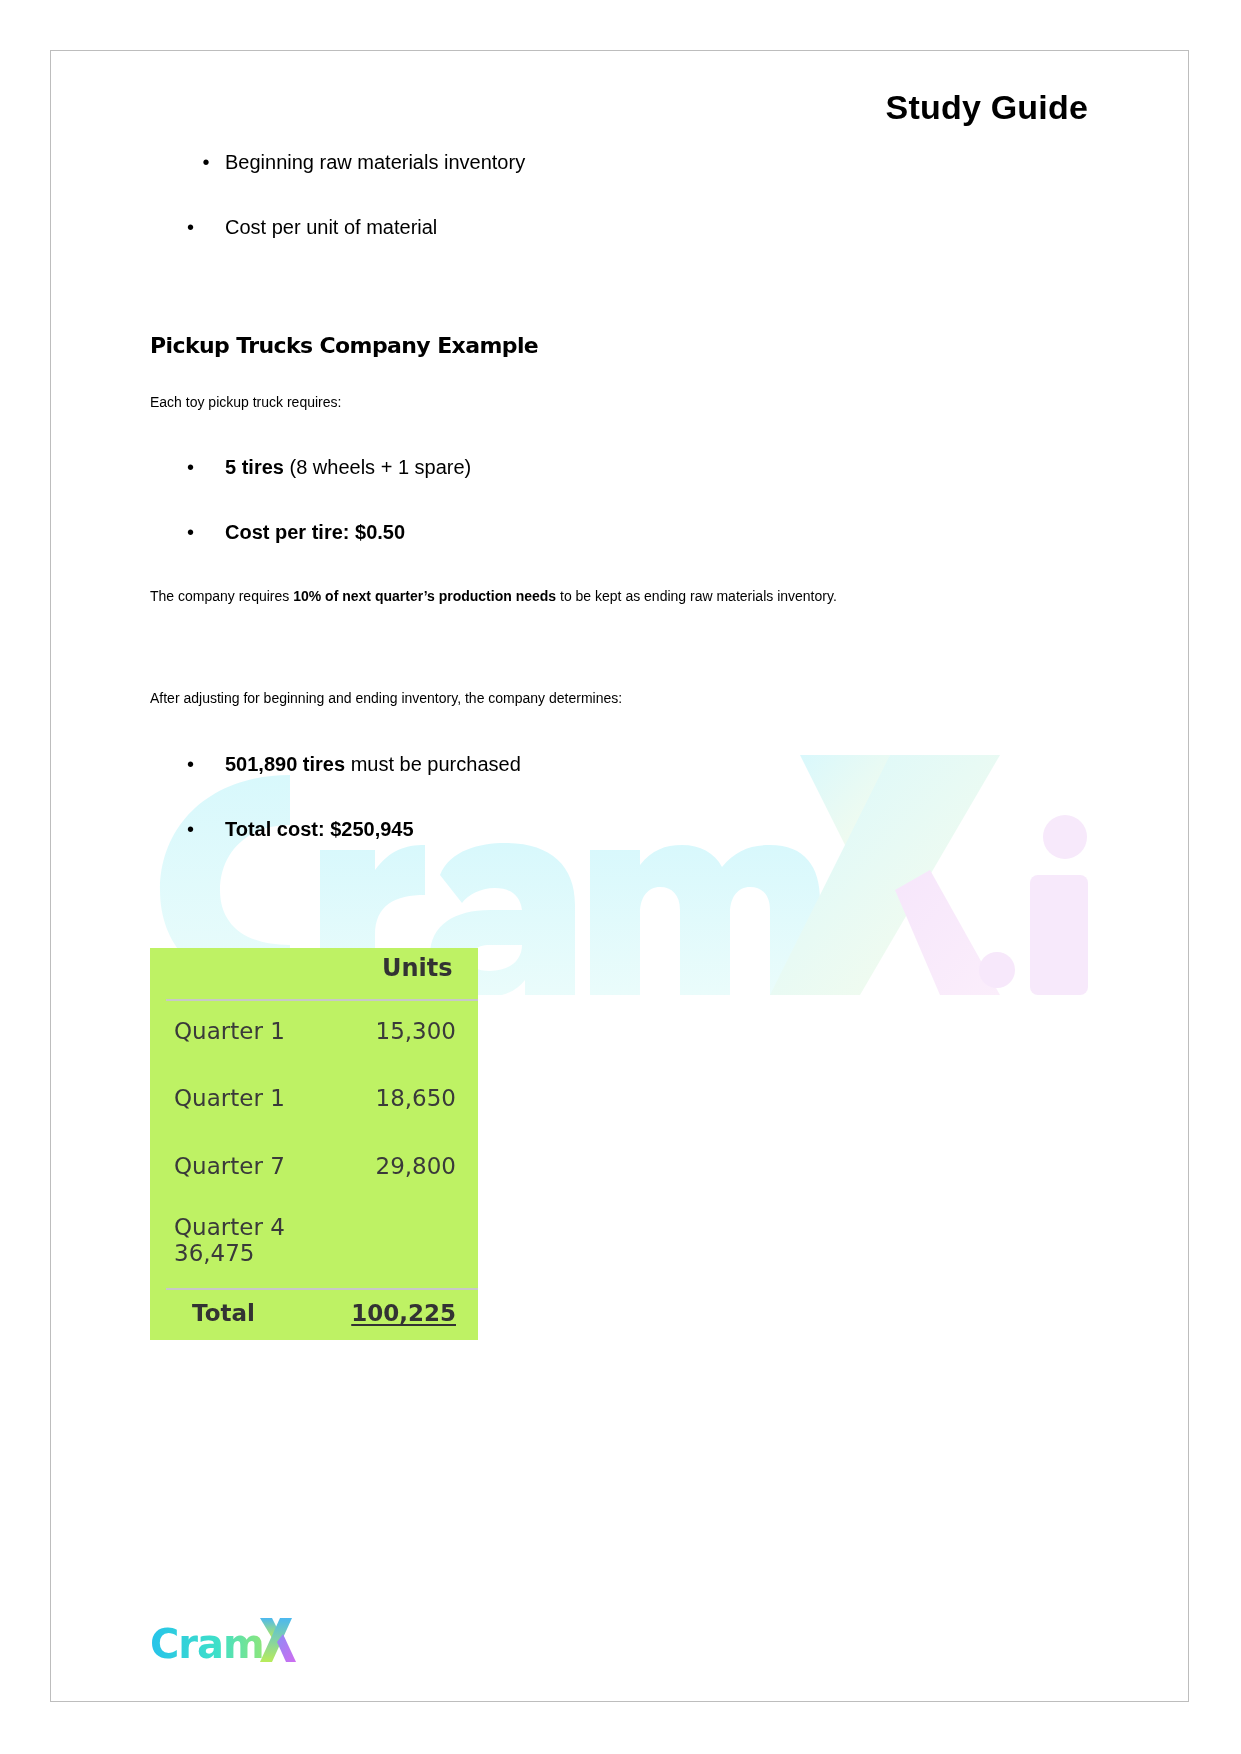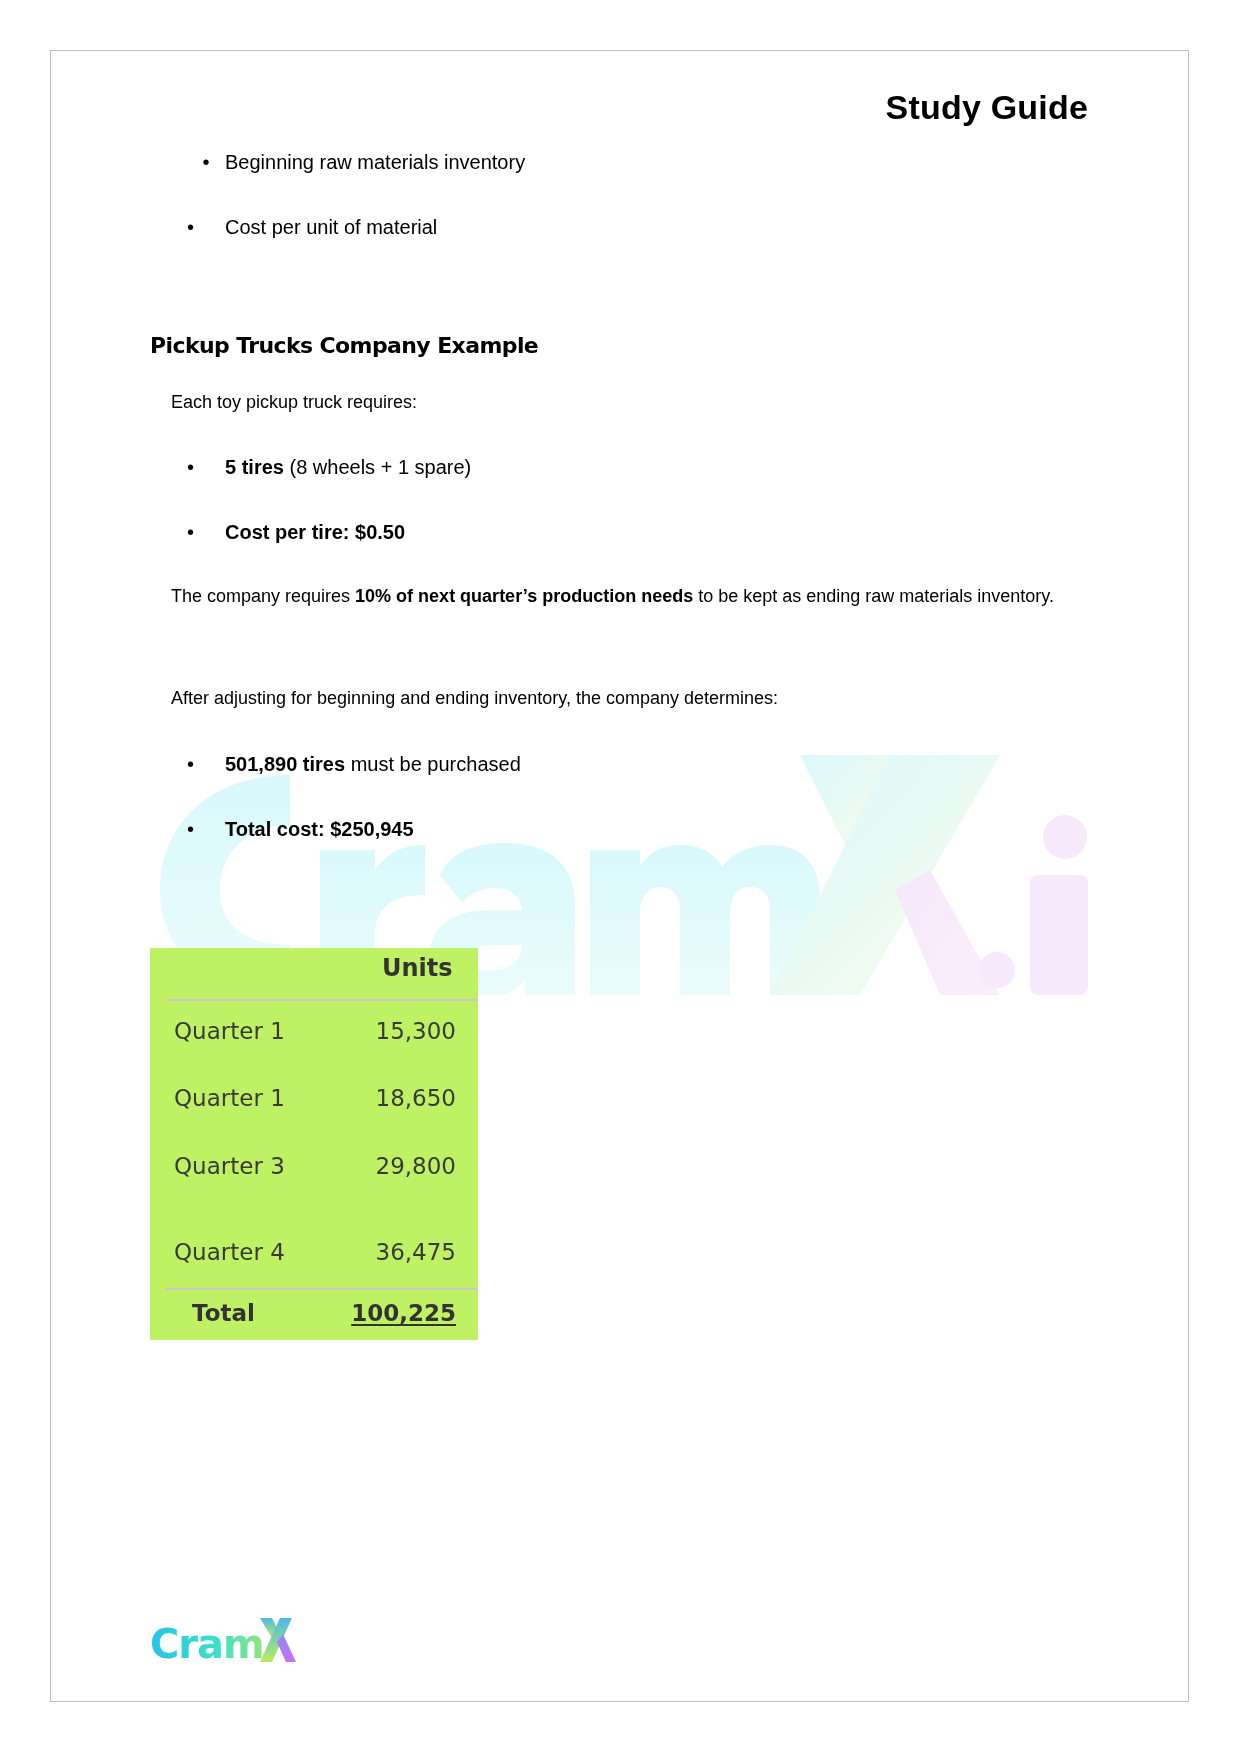--- a/index.html
+++ b/index.html
@@ -6,21 +6,21 @@
   body { width:1241px; height:1754px; position:relative; overflow:hidden;
          font-family:"Liberation Sans", sans-serif; color:#000; }
   .page-frame { position:absolute; left:50px; top:50px; width:1139px; height:1652px;
                 border:1px solid #bdbdbd; box-sizing:border-box; }
   .watermark { position:absolute; left:150px; top:755px; width:940px; height:240px; z-index:0; }
   .content { position:absolute; left:0; top:0; width:1241px; height:1754px; z-index:1; }
   .title { position:absolute; right:153px; top:88px; font-size:34px; font-weight:bold;
            letter-spacing:0.2px; }
   .bullet-row { position:absolute; left:187px; font-size:20px; line-height:24px; white-space:nowrap; }
   .bullet-row .dot { display:inline-block; width:38px; }
-  .para { position:absolute; left:150px; font-size:18px; line-height:36px; width:940px;margin-left:21px; }
+  .para { position:absolute; left:150px; font-size:14px; line-height:36px; width:940px; }
   .heading { position:absolute; left:150px; top:333px; font-size:22px; font-weight:bold;
              font-family:"DejaVu Sans", sans-serif; letter-spacing:-0.6px; }
   b { font-weight:bold; }
   .units-table { position:absolute; left:150px; top:948px; width:328px; height:392px;
                  background:#bef264; font-family:"DejaVu Sans", sans-serif; color:#333; z-index:2; }
   .units-table .hdr { position:absolute; left:232px; top:6px; font-size:24px; font-weight:bold; color:#333; }
   .units-table .rule { position:absolute; left:16px; width:312px; height:2px; background:#c8c8c8; }
   .units-table .row { position:absolute; left:24px; width:282px; font-size:23px; display:flex;
                       justify-content:space-between; color:#3a3a3a; }
   .units-table .total-row { position:absolute; left:42px; width:264px; font-size:23px; font-weight:bold;
@@ -109,24 +109,24 @@
     <div class="rule" style="top:51px;"></div>
     <div class="row" style="top:70px;">
       <span>Quarter 1</span>
       <span>15,300</span>
     </div>
     <div class="row" style="top:137px;">
       <span>Quarter 1</span>
       <span>18,650</span>
     </div>
     <div class="row" style="top:205px;">
-      <span>Quarter 3</span>
+      <span>Quarter 7</span>
       <span>29,800</span>
     </div>
-    <div class="row" style="top:291px;">
+    <div class="row" style="top:266px;flex-direction:column;">
       <span>Quarter 4</span>
       <span>36,475</span>
     </div>
     <div class="rule" style="top:340px;"></div>
     <div class="total-row" style="top:352px;">
       <span>Total</span>
       <span class="val">100,225</span>
     </div>
   </div>
 

